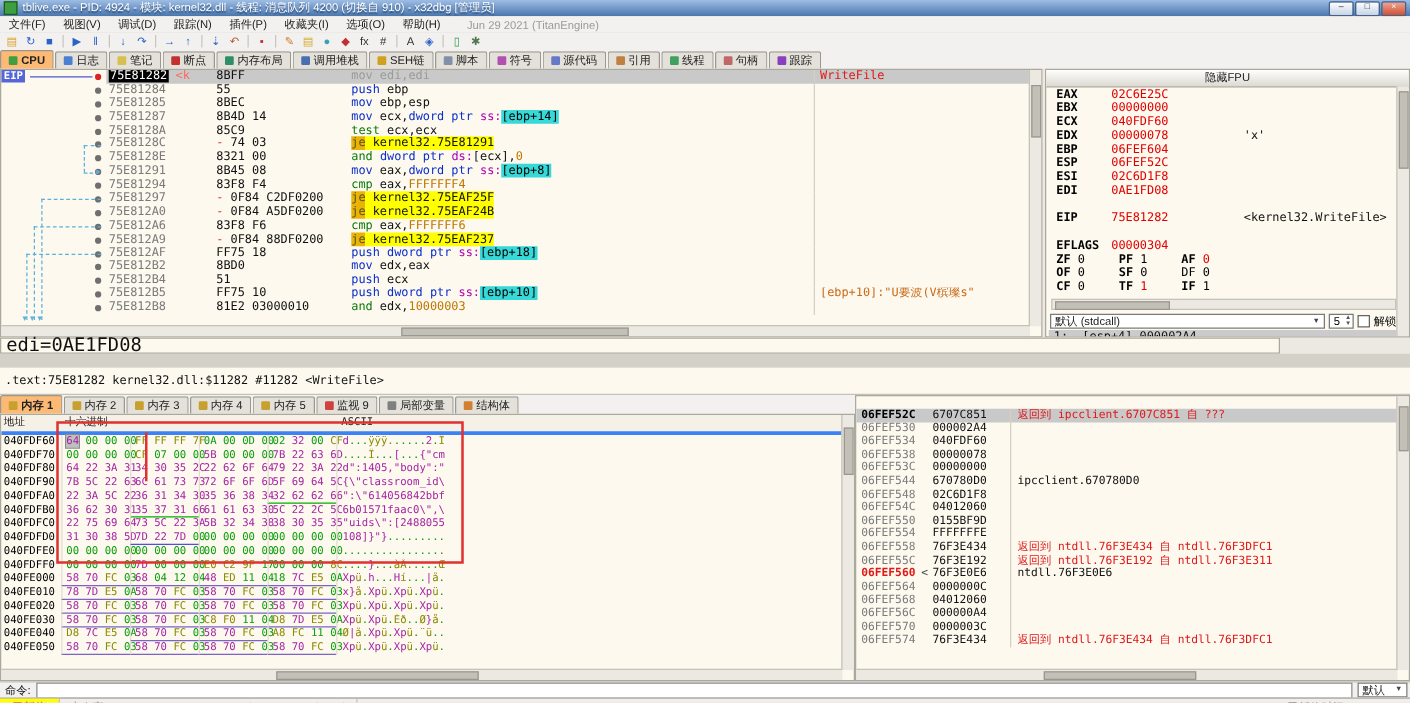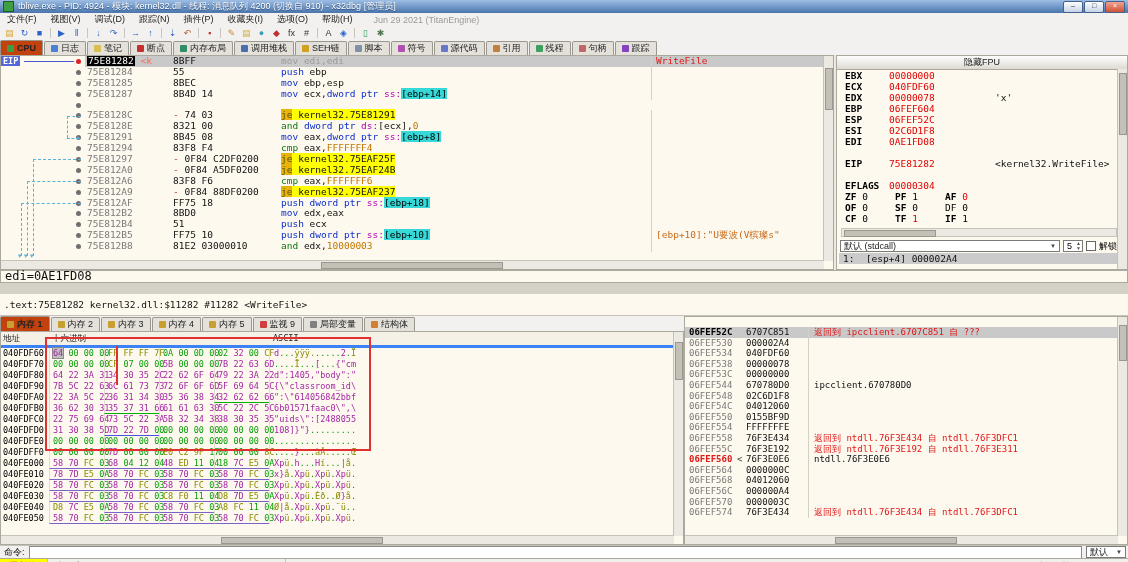--- a/index.html
+++ b/index.html
@@ -18,21 +18,21 @@
     display:flex;align-items:center}
   .menu-item{padding:0 7px;color:#222}
   .build-info{color:#9a9a9a;margin-left:14px}
   .toolbar{position:absolute;left:0;top:26px;width:1128px;height:14px;background:#f2f1ef;border-bottom:1px solid #d9d6cf;
     display:flex;align-items:center;padding-left:2px}
   .tb-icon{width:15px;height:12px;text-align:center;font-size:9px;line-height:12px;cursor:default}
   .tb-sep{width:1px;height:10px;background:#c9c6bf;margin:0 3px}
   .tabbar{position:absolute;left:0;top:40px;width:1128px;height:15px;background:#f2f1ef;display:flex;align-items:flex-end}
   .tab{border:1px solid #9a978f;border-bottom:none;background:#e4e1da;height:13px;display:flex;align-items:center;
     padding:0 6px;margin-right:1px;gap:3px;border-radius:2px 2px 0 0;color:#222}
-  .tab.active{background:#c2410c;height:14px;font-weight:bold}
+  .tab.active{background:#fdba74;height:14px;font-weight:bold}
   .tab-ico{width:7px;height:7px;border-radius:1px;display:inline-block}
   
   .disasm{position:absolute;left:0;top:55px;width:834px;height:215px;background:#fdf9ef;border:1px solid #aba89e;
     box-sizing:border-box;overflow:hidden}
   .drow{display:flex;height:10.9px;line-height:10.9px;font-family:"DejaVu Sans Mono",monospace;font-size:9.5px;white-space:pre}
   .drow .g{width:84px;flex:none;position:relative}
   .drow .rest{flex:1;display:flex}
   .drow.sel .rest{background:#c9c9c9}
   .drow .a{width:84px;flex:none;color:#7a7a7a;padding-left:2px;box-sizing:border-box}
   .addr-sel{background:#000;color:#fff;padding:0 1px}
@@ -73,22 +73,22 @@
   .combo{border:1px solid #7a7a7a;background:#fff;height:12px;line-height:11px;padding:0 3px;display:flex;
     justify-content:space-between;align-items:center;box-sizing:border-box;color:#222}
   .combo .arr{font-size:6px;color:#444;margin-left:4px}
   .spin{border:1px solid #7a7a7a;background:#fff;width:20px;height:12px;line-height:11px;padding-left:3px;box-sizing:border-box;position:relative}
   .spin .ud{position:absolute;right:1px;top:0;font-size:5px;line-height:5px;color:#555}
   .chk{width:8px;height:8px;border:1px solid #666;background:#fff}
   .arg-row{height:11px;line-height:11px;margin:0 10px 1px 2px;background:#cbcbcb;font-family:"DejaVu Sans Mono",monospace;
     font-size:9.5px;padding-left:4px;color:#111;white-space:pre}
   .reg-vscroll{position:absolute;right:0;top:13px;bottom:0;width:9px;background:#ece9e2;border-left:1px solid #c5c2ba}
   
-  .infoline{position:absolute;left:0;top:270px;width:1128px;height:13px;background:#fdf9ef;border:1px solid #aba89e;
-    box-sizing:border-box;line-height:11px;padding-left:4px;font-family:"DejaVu Sans Mono",monospace;font-size:12px;color:#111}
+  .infoline{position:absolute;left:0;top:270px;width:1024px;height:13px;background:#fdf9ef;border:1px solid #aba89e;
+    box-sizing:border-box;line-height:11px;padding-left:4px;font-family:"DejaVu Sans Mono",monospace;font-size:15px;color:#111}
   .gsep{position:absolute;left:0;top:283px;width:1128px;height:11px;background:#d4d1c9;border-bottom:1px solid #bab7af}
   .statusline{position:absolute;left:0;top:294px;width:1128px;height:22px;background:#fdf9ef;border-bottom:1px solid #c5c2ba;
     box-sizing:border-box;padding:5px 0 0 4px;font-family:"DejaVu Sans Mono",monospace;font-size:9.5px;color:#111}
   
   .dumptabs{position:absolute;left:0;top:316px;width:684px;height:15px;background:#f2f1ef;display:flex;align-items:flex-end}
   .dump{position:absolute;left:0;top:331px;width:684px;height:214px;background:#fdf9ef;border:1px solid #aba89e;
     box-sizing:border-box;overflow:hidden}
   .dump-head{display:flex;height:13px;line-height:13px;border-bottom:3px solid #3b82f6;color:#222;
     font-family:"DejaVu Sans Mono",monospace;font-size:8.5px;background:#f5f1e6}
   .hrow{display:flex;height:11px;line-height:11px;font-family:"DejaVu Sans Mono",monospace;font-size:8.5px;white-space:pre}
@@ -240,21 +240,21 @@
       <span>跟踪</span>
     </span>
   </div>
 
 <div class="disasm">
   <div id="drows">
       <div class="drow sel"><div class="g"><span class="dot red"></span><span class="eip-badge">EIP</span><span class="eip-line"></span></div><div class="rest"><span class="a"><span class="addr-sel">75E81282</span><span class="addr-suffix"> &lt;k</span></span><span class="by">8BFF</span><span class="ins"><span class="t-g">mov edi,edi</span></span><span class="cm c-red">WriteFile</span></div></div>
       <div class="drow"><div class="g"><span class="dot"></span></div><div class="rest"><span class="a">75E81284</span><span class="by">55</span><span class="ins"><span class="t-b">push</span><span class="t-k"> ebp</span></span><span class="cm"></span></div></div>
       <div class="drow"><div class="g"><span class="dot"></span></div><div class="rest"><span class="a">75E81285</span><span class="by">8BEC</span><span class="ins"><span class="t-b">mov</span><span class="t-k"> ebp,esp</span></span><span class="cm"></span></div></div>
       <div class="drow"><div class="g"><span class="dot"></span></div><div class="rest"><span class="a">75E81287</span><span class="by">8B4D 14</span><span class="ins"><span class="t-b">mov</span><span class="t-k"> ecx,</span><span class="t-b">dword ptr </span><span class="t-m">ss:</span><span class="t-cy">[ebp+14]</span></span><span class="cm"></span></div></div>
-      <div class="drow"><div class="g"><span class="dot"></span></div></div>
+      <div class="drow"><div class="g"><span class="dot"></span></div><div class="rest"><span class="a">75E8128A</span><span class="by">85C9</span><span class="ins"><span class="t-gr">test</span><span class="t-k"> ecx,ecx</span></span><span class="cm"></span></div></div>
       <div class="drow"><div class="g"><span class="dot"></span></div><div class="rest"><span class="a">75E8128C</span><span class="by"><span class="tick">- </span>74 03</span><span class="ins"><span class="t-jc">je</span><span class="t-jt"> kernel32.75E81291</span></span><span class="cm"></span></div></div>
       <div class="drow"><div class="g"><span class="dot"></span></div><div class="rest"><span class="a">75E8128E</span><span class="by">8321 00</span><span class="ins"><span class="t-gr">and</span><span class="t-k"> </span><span class="t-b">dword ptr </span><span class="t-m">ds:</span><span class="t-k">[ecx]</span><span class="t-k">,</span><span class="t-o">0</span></span><span class="cm"></span></div></div>
       <div class="drow"><div class="g"><span class="dot"></span></div><div class="rest"><span class="a">75E81291</span><span class="by">8B45 08</span><span class="ins"><span class="t-b">mov</span><span class="t-k"> eax,</span><span class="t-b">dword ptr </span><span class="t-m">ss:</span><span class="t-cy">[ebp+8]</span></span><span class="cm"></span></div></div>
       <div class="drow"><div class="g"><span class="dot"></span></div><div class="rest"><span class="a">75E81294</span><span class="by">83F8 F4</span><span class="ins"><span class="t-gr">cmp</span><span class="t-k"> eax,</span><span class="t-o">FFFFFFF4</span></span><span class="cm"></span></div></div>
       <div class="drow"><div class="g"><span class="dot"></span></div><div class="rest"><span class="a">75E81297</span><span class="by"><span class="tick">- </span>0F84 C2DF0200</span><span class="ins"><span class="t-jc">je</span><span class="t-jt"> kernel32.75EAF25F</span></span><span class="cm"></span></div></div>
       <div class="drow"><div class="g"><span class="dot"></span></div><div class="rest"><span class="a">75E812A0</span><span class="by"><span class="tick">- </span>0F84 A5DF0200</span><span class="ins"><span class="t-jc">je</span><span class="t-jt"> kernel32.75EAF24B</span></span><span class="cm"></span></div></div>
       <div class="drow"><div class="g"><span class="dot"></span></div><div class="rest"><span class="a">75E812A6</span><span class="by">83F8 F6</span><span class="ins"><span class="t-gr">cmp</span><span class="t-k"> eax,</span><span class="t-o">FFFFFFF6</span></span><span class="cm"></span></div></div>
       <div class="drow"><div class="g"><span class="dot"></span></div><div class="rest"><span class="a">75E812A9</span><span class="by"><span class="tick">- </span>0F84 88DF0200</span><span class="ins"><span class="t-jc">je</span><span class="t-jt"> kernel32.75EAF237</span></span><span class="cm"></span></div></div>
       <div class="drow"><div class="g"><span class="dot"></span></div><div class="rest"><span class="a">75E812AF</span><span class="by">FF75 18</span><span class="ins"><span class="t-b">push dword ptr </span><span class="t-m">ss:</span><span class="t-cy">[ebp+18]</span></span><span class="cm"></span></div></div>
       <div class="drow"><div class="g"><span class="dot"></span></div><div class="rest"><span class="a">75E812B2</span><span class="by">8BD0</span><span class="ins"><span class="t-b">mov</span><span class="t-k"> edx,eax</span></span><span class="cm"></span></div></div>
@@ -280,20 +280,21 @@
     <div class="vthumb" style="top:12px;height:40px"></div>
   </div>
   <div class="hscroll">
     <div class="hthumb" style="left:320px;width:180px"></div>
   </div>
 </div>
 
 <div class="regs">
   <div class="fpu-btn">隐藏FPU</div>
   <div id="reg-rows">
+      <div class="reg-row"><span class="reg-name">EAX</span><span class="reg-val">02C6E25C</span></div>
       <div class="reg-row"><span class="reg-name">EBX</span><span class="reg-val">00000000</span></div>
       <div class="reg-row"><span class="reg-name">ECX</span><span class="reg-val">040FDF60</span></div>
       <div class="reg-row"><span class="reg-name">EDX</span><span class="reg-val">00000078</span><span class="reg-extra">'x'</span></div>
       <div class="reg-row"><span class="reg-name">EBP</span><span class="reg-val">06FEF604</span></div>
       <div class="reg-row"><span class="reg-name">ESP</span><span class="reg-val">06FEF52C</span></div>
       <div class="reg-row"><span class="reg-name">ESI</span><span class="reg-val">02C6D1F8</span></div>
       <div class="reg-row"><span class="reg-name">EDI</span><span class="reg-val">0AE1FD08</span></div>
       <div class="reg-row"></div>
       <div class="reg-row"><span class="reg-name">EIP</span><span class="reg-val">75E81282</span><span class="reg-extra">&lt;kernel32.WriteFile&gt;</span></div>
       <div class="reg-row"></div>

